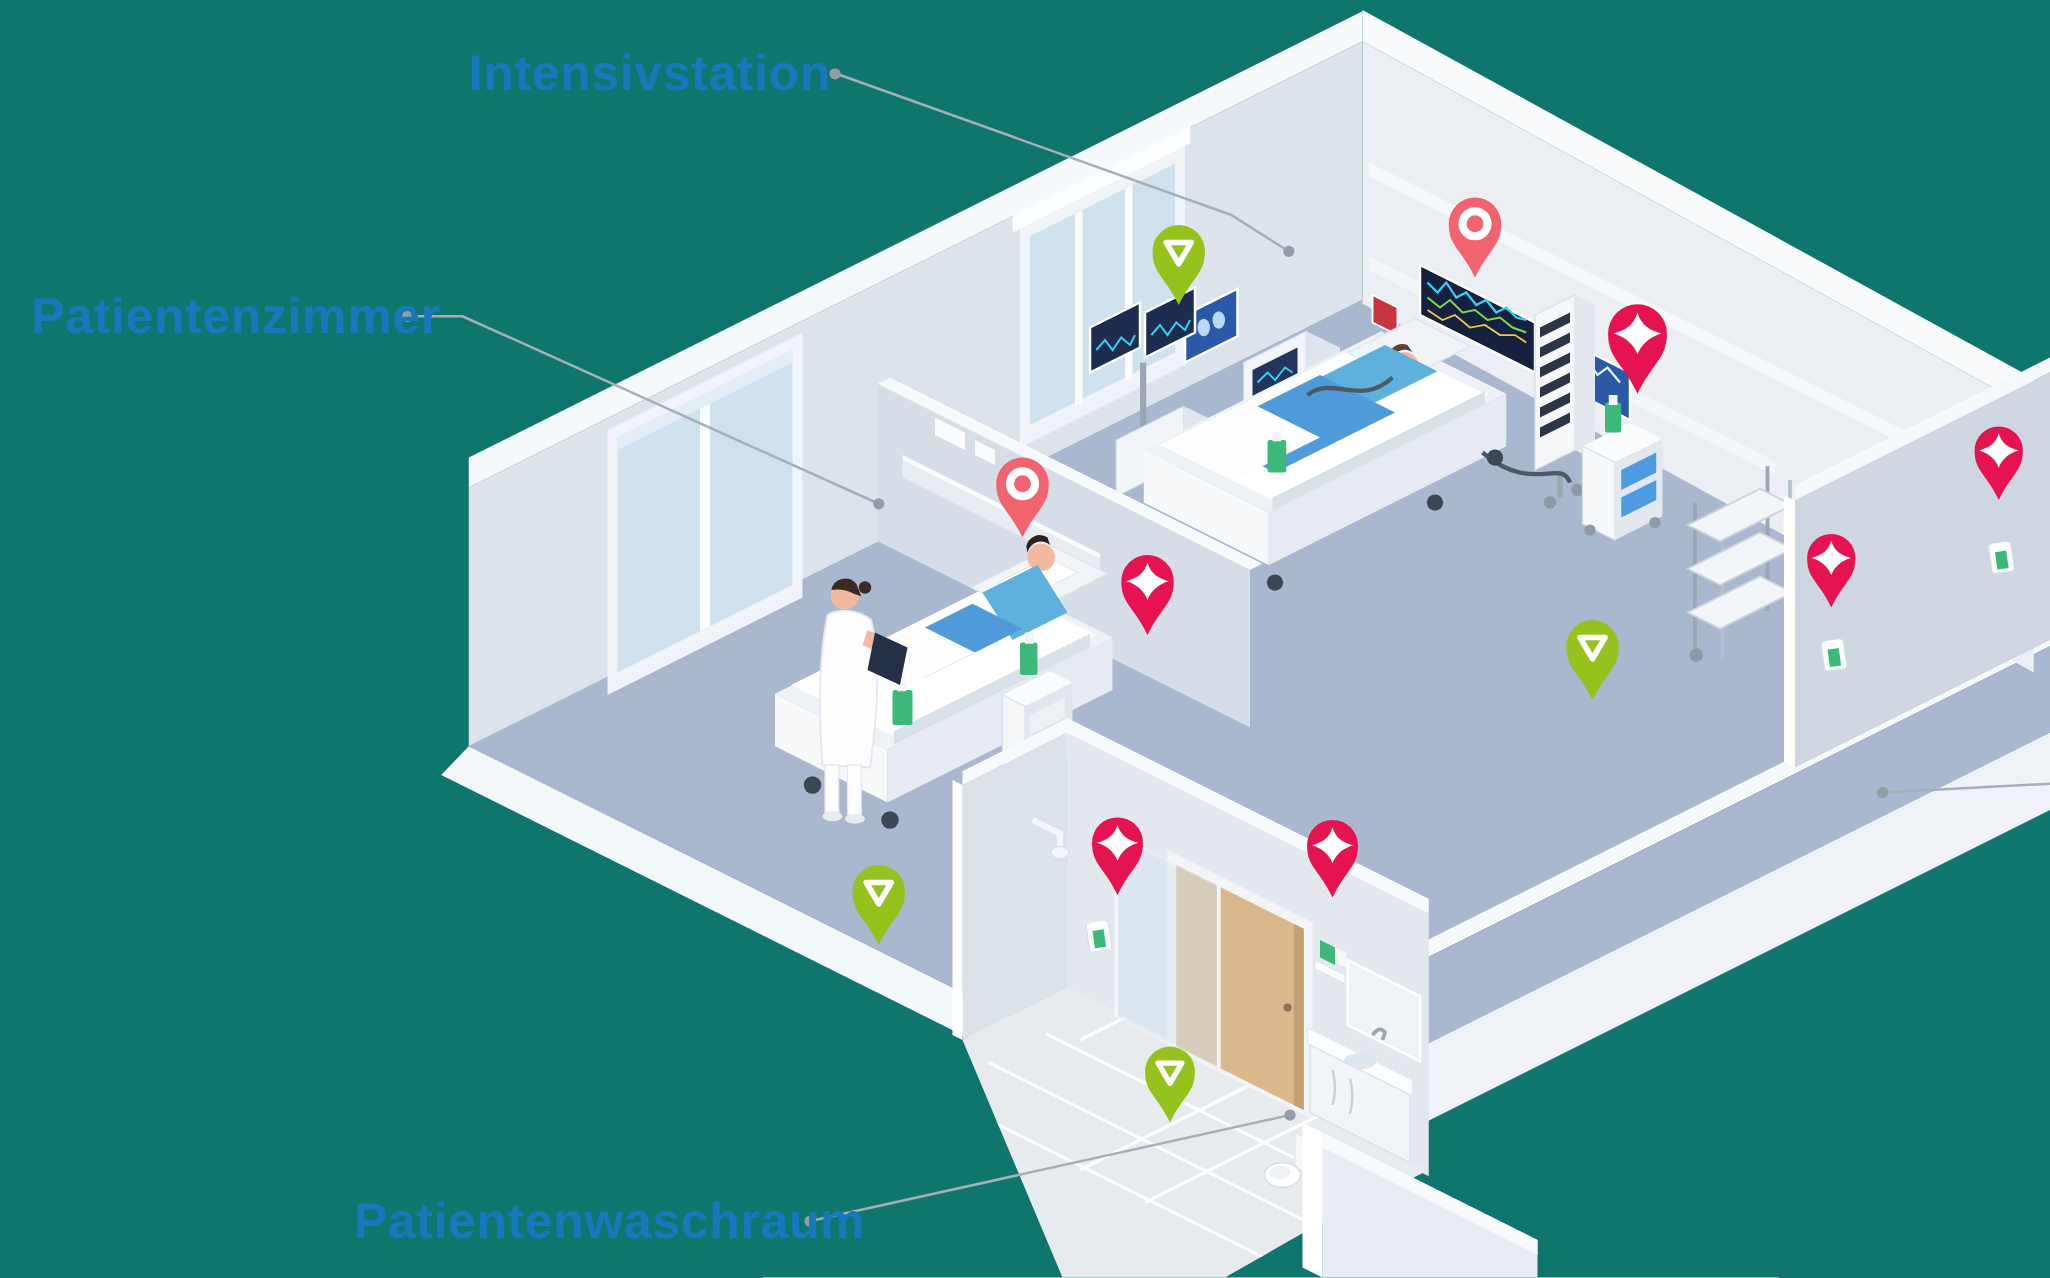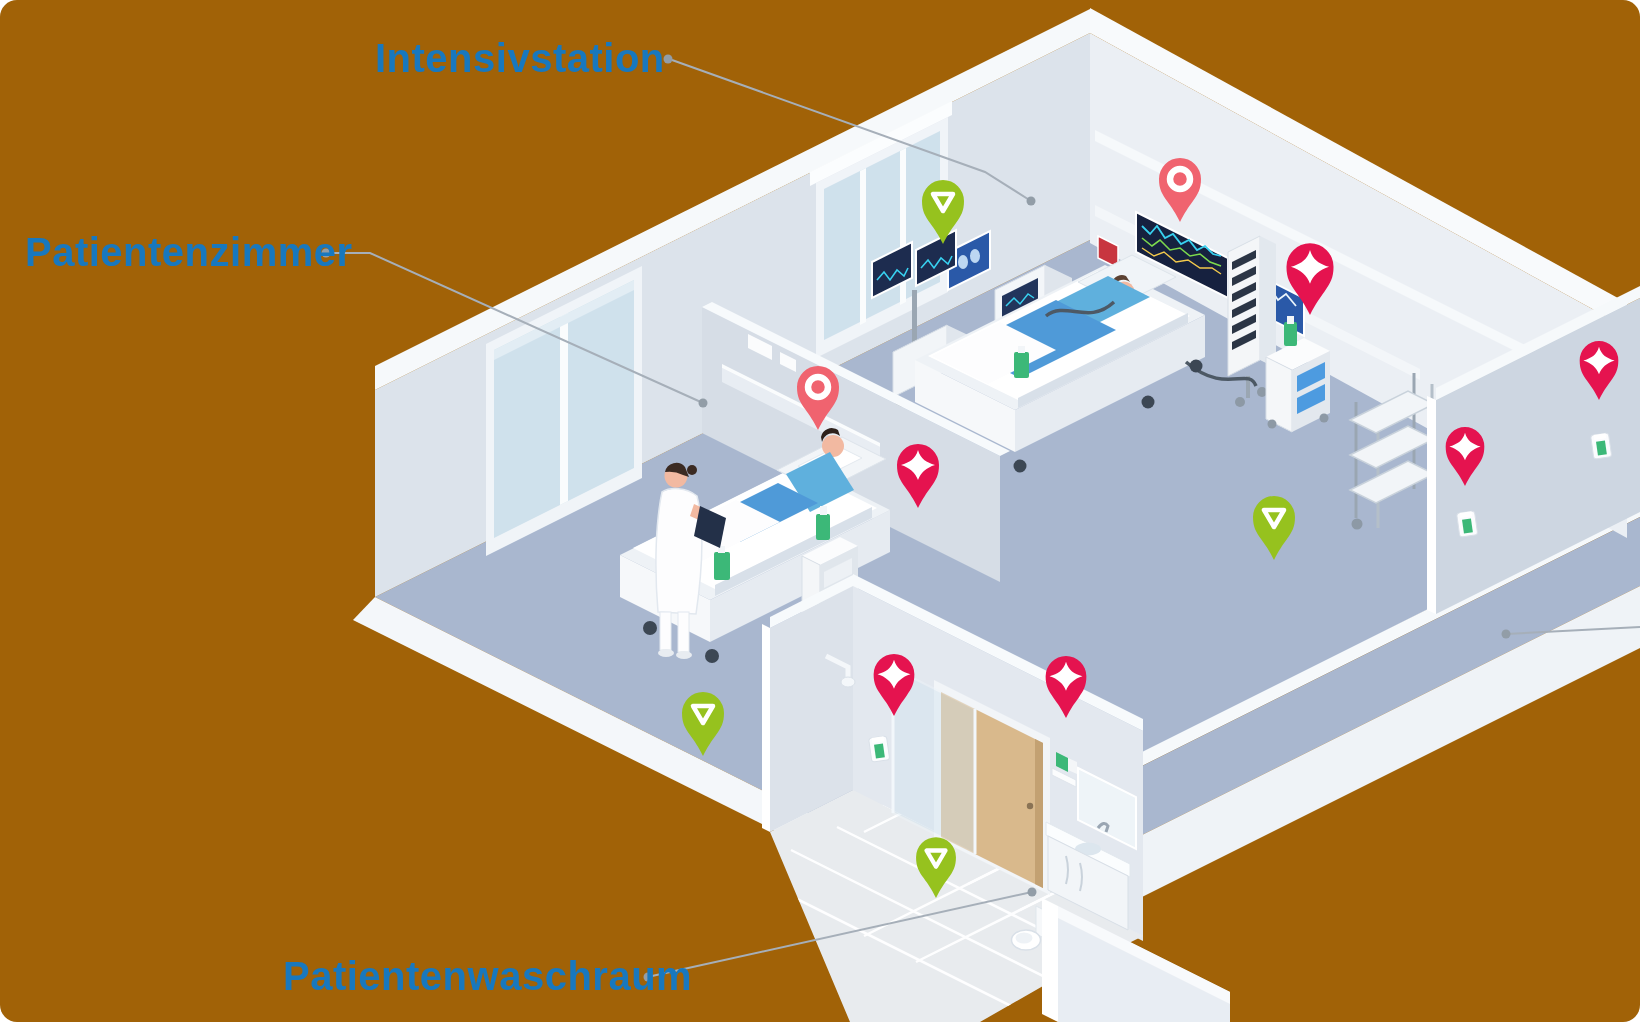--- a/index.html
+++ b/index.html
@@ -1,17 +1,17 @@
 <!DOCTYPE html>
 <html><head>
 <meta charset="utf-8">
 <style>
   html,body{margin:0;padding:0;background:#ffffff;}
-  .stage{position:relative;width:1640px;height:1022px;background:#a16207;overflow:hidden;
-         font-family:"Liberation Sans", sans-serif;border-radius:17px;}
+  .stage{position:relative;width:1640px;height:1022px;background:#0f766e;overflow:hidden;
+         font-family:"Liberation Sans", sans-serif;}
   svg{display:block}
   text.room-label{font-family:"Liberation Sans", sans-serif;font-weight:bold;font-size:40px;fill:#1878BE;letter-spacing:.5px;}
 </style>
 </head>
 <body>
 
 <div class="stage">
 <svg viewBox="0 0 1640 1022" width="1640" height="1022">
 
   <g>

